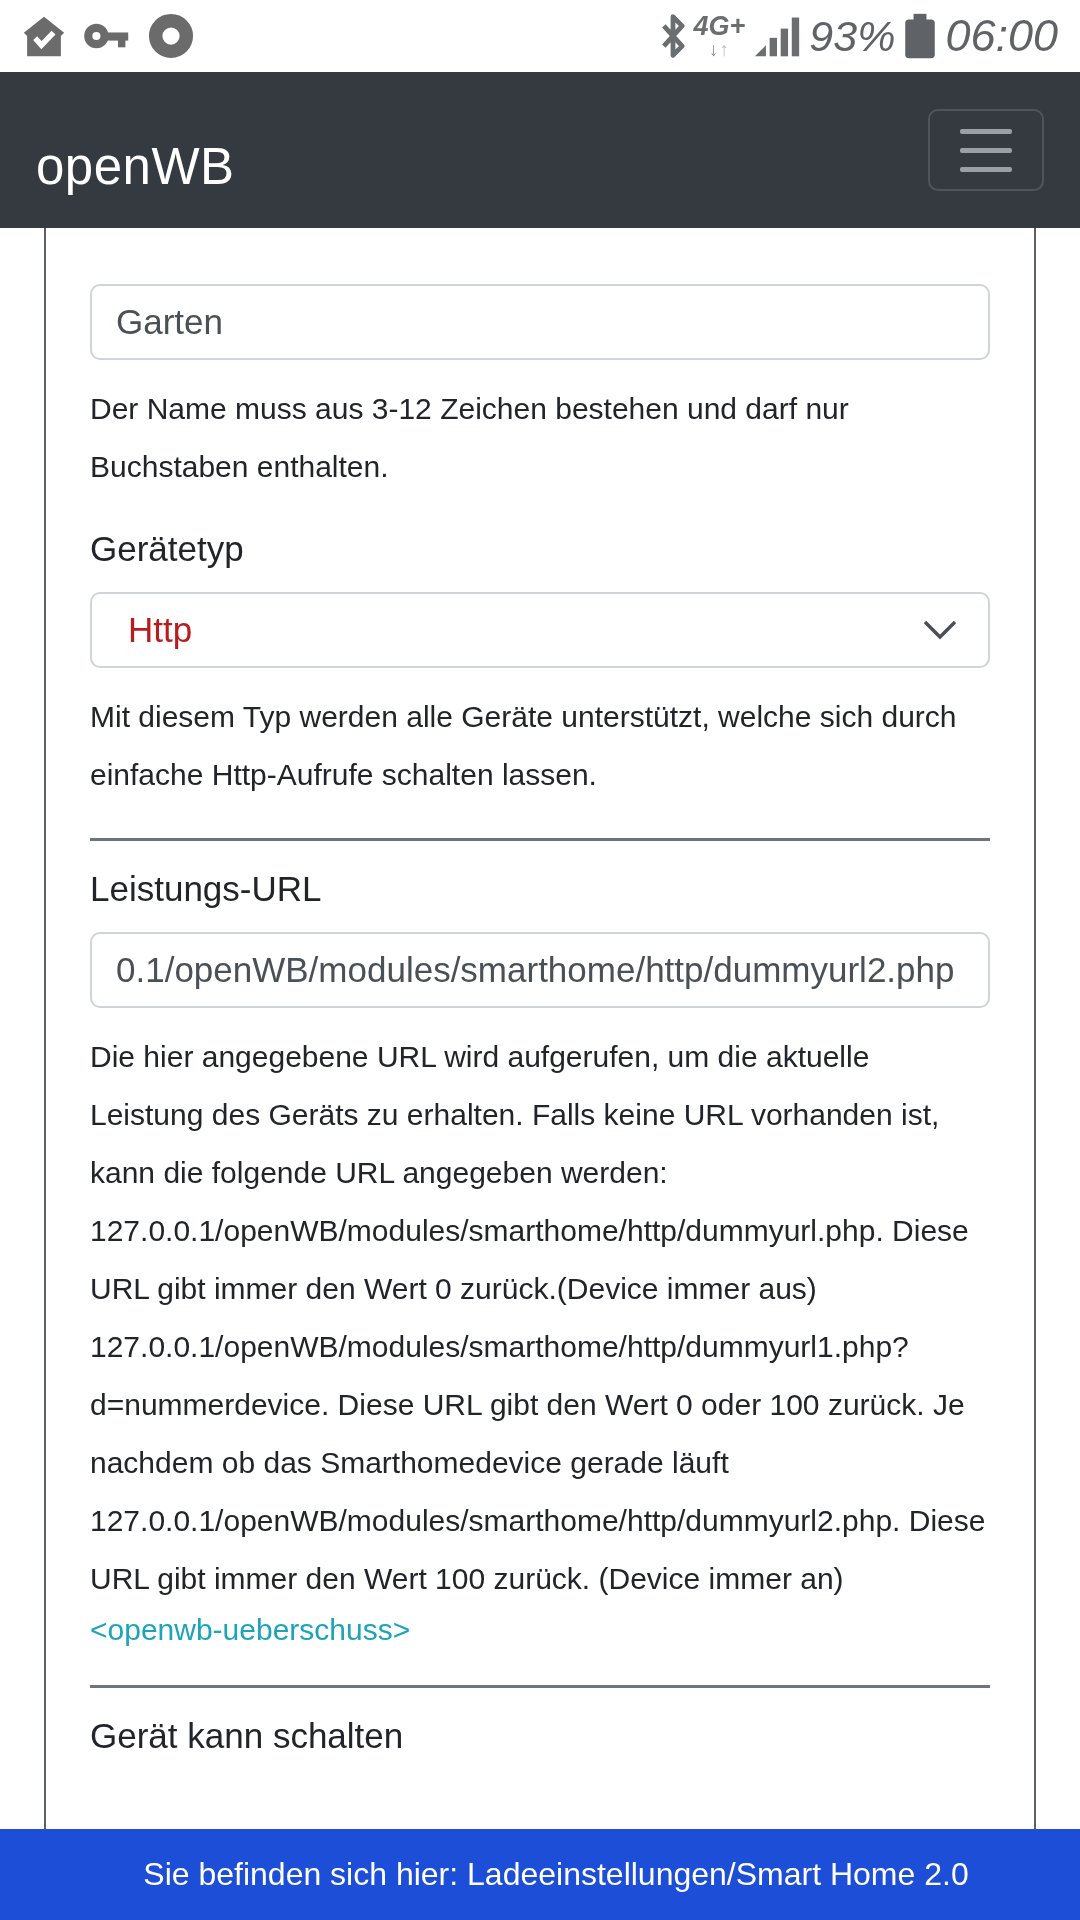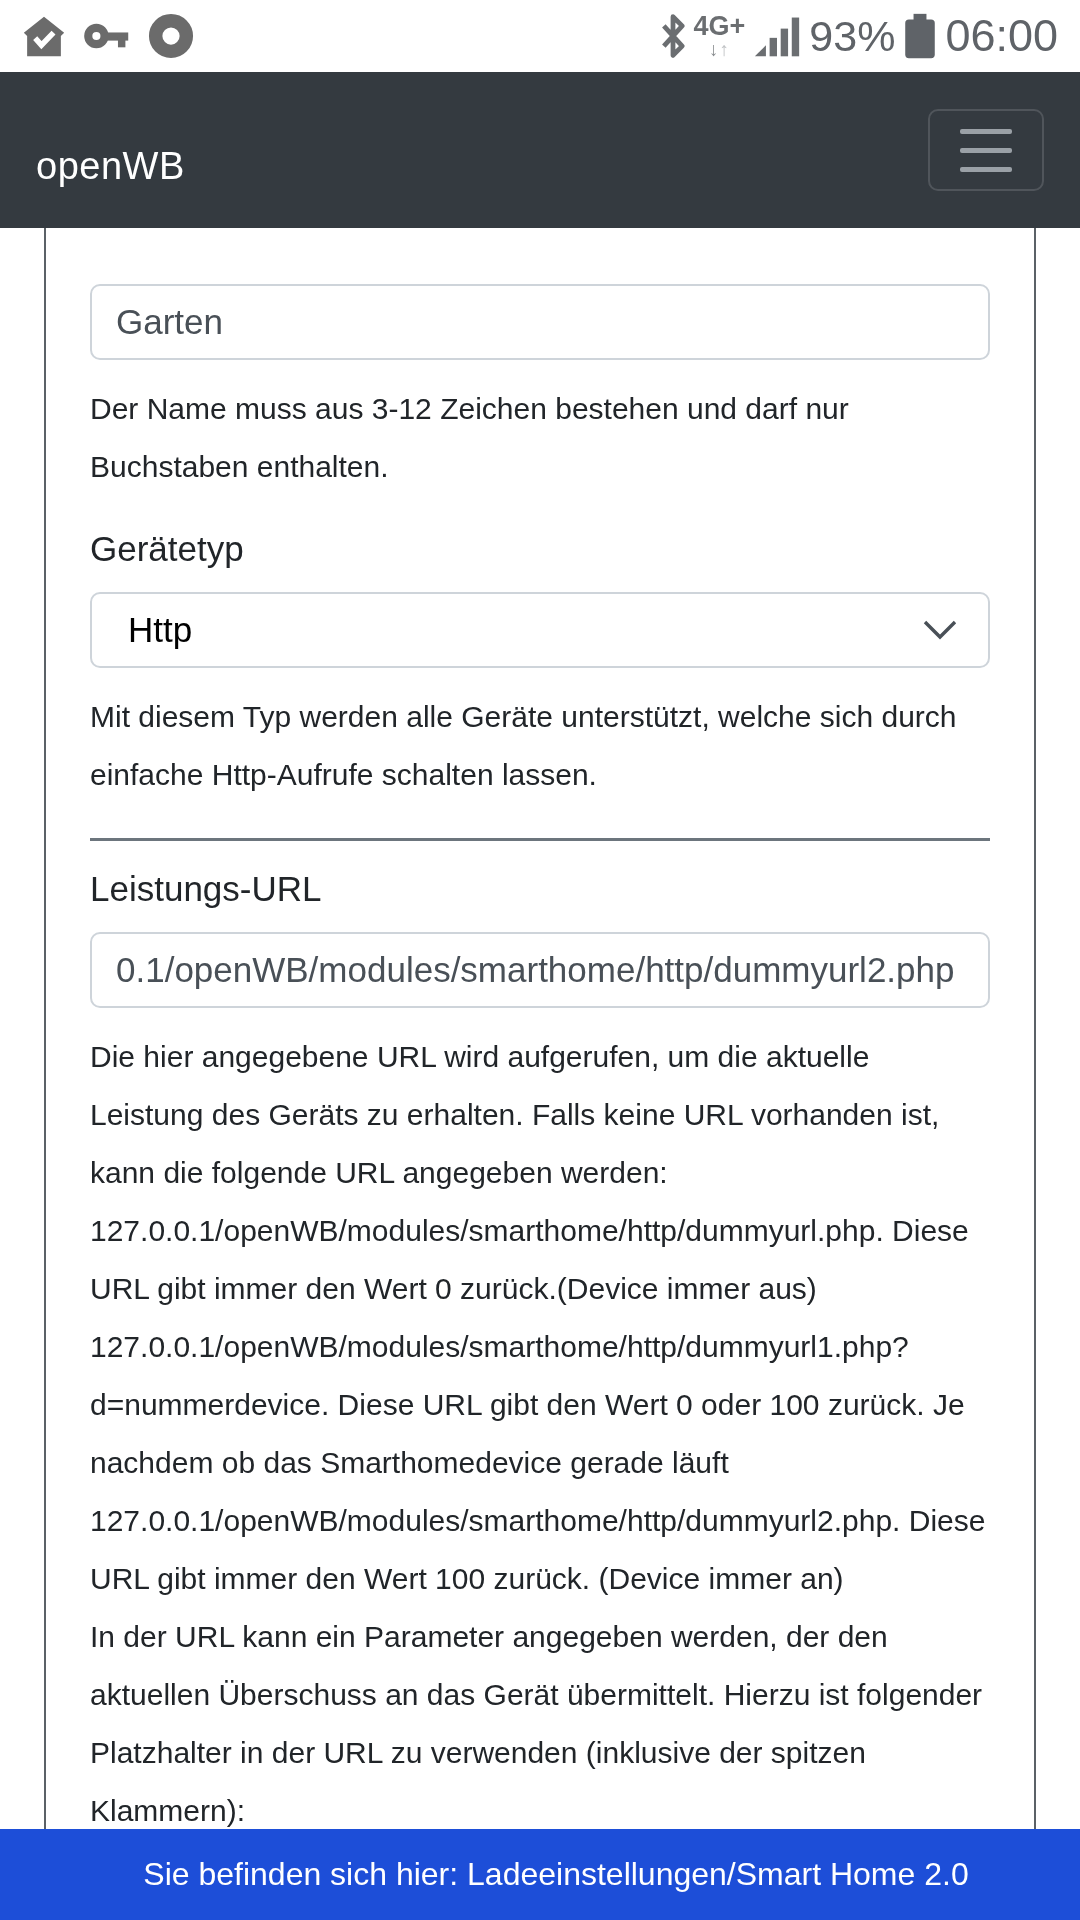--- a/index.html
+++ b/index.html
@@ -6,47 +6,47 @@
   html,body { width:1080px; height:1920px; }
   body {
     font-family:"Liberation Sans", sans-serif;
     background:#ffffff; color:#212529;
     position:relative; overflow:hidden;
   }
 
   
   .statusbar { height:72px; display:flex; align-items:center; justify-content:space-between; padding:0 22px; background:#ffffff; }
   .sb-left  { display:flex; align-items:center; gap:18px; }
-  .sb-right { display:flex; align-items:center; gap:8px; }
+  .sb-right { display:flex; align-items:center; gap:8px;font-style:italic; }
   .sb-ico   { display:flex; align-items:center; }
   .net-stack { display:flex; flex-direction:column; align-items:center; line-height:1; }
   .net-label { font-size:27px; font-weight:bold; color:#6b6e71; }
   .net-arrows { font-size:19px; letter-spacing:1px; }
   .net-arrows .dn { color:#8a8d90; }
   .net-arrows .up { color:#c0c3c5; }
   .sb-text  { font-size:43px; color:#5f6368; }
   .sb-time  { font-size:45px; color:#5f6368; }
 
   
   .navbar { height:156px; background:#343a40; display:flex; align-items:center; justify-content:space-between; padding:0 36px; }
-  .brand  { color:#ffffff; font-size:38px; letter-spacing:0.5px;margin-top:32px; }
+  .brand  { color:#ffffff; font-size:51px; letter-spacing:0.5px;margin-top:32px; }
   .menu-btn { width:116px; height:82px; background:transparent; border:2px solid rgba(255,255,255,0.14); border-radius:10px;
               display:flex; flex-direction:column; align-items:center; justify-content:center; gap:14px; cursor:pointer; }
   .menu-btn i { display:block; width:52px; height:5px; background:#9aa0a6; border-radius:2px; }
 
   
   .main { margin:0 44px; height:1601px; border-left:2px solid #5b6167; border-right:2px solid #5b6167;
           padding:34px 44px 0 44px; overflow:hidden; background:#ffffff; }
 
   .form-label { font-size:35px; color:#212529; line-height:42px; }
   .text-input { display:block; width:100%; height:76px; border:2px solid #ced4da; border-radius:10px;
                 font-family:inherit; font-size:35px; color:#495057; padding:8px 24px; background:#fff; outline:none; }
   .select-box { display:flex; align-items:center; justify-content:space-between; width:100%; height:76px;
                 border:2px solid #ced4da; border-radius:10px; padding:0 30px 0 36px; background:#fff; cursor:pointer; }
-  .select-value { font-size:35px; color:#000000; }
+  .select-value { font-size:35px; color:#b91c1c; }
   .help { font-size:30px; line-height:58px; color:#212529; overflow-wrap:break-word; }
   .help div { overflow-wrap:break-word; }
   .mt22 { margin-top:22px; } .mt20 { margin-top:20px; } .mt40 { margin-top:32px; }
   hr.rule { border:none; height:3px; background:#6c757d; margin-top:34px; }
   .after-rule { margin-top:27px; }
   .ph-link { font-size:30px; line-height:43px; color:#1ba4ba; display:inline-block; }
 
   
   .footer { position:absolute; left:0; right:0; bottom:0; height:91px; background:#1d4ed8;
             display:flex; align-items:center; justify-content:center;padding-left:32px; }
@@ -136,21 +136,20 @@
 
   <hr class="rule">
 
   <div class="form-label after-rule">Leistungs-URL</div>
   <input class="text-input mt22" type="text" value="0.1/openWB/modules/smarthome/http/dummyurl2.php" style="">
   <div class="help mt20">
       <div>Die hier angegebene URL wird aufgerufen, um die aktuelle Leistung des Geräts zu erhalten. Falls keine URL vorhanden ist, kann die folgende URL angegeben werden:</div>
       <div>127.0.0.1/openWB/modules/smarthome/http/dummyurl.php. Diese URL gibt immer den Wert 0 zurück.(Device immer aus)</div>
       <div>127.0.0.1/openWB/modules/smarthome/http/dummyurl1.php?d=nummerdevice. Diese URL gibt den Wert 0 oder 100 zurück. Je nachdem ob das Smarthomedevice gerade läuft</div>
       <div>127.0.0.1/openWB/modules/smarthome/http/dummyurl2.php. Diese URL gibt immer den Wert 100 zurück. (Device immer an)</div>
-      <div>In der URL kann ein Parameter angegeben werden, der den aktuellen Überschuss an das Gerät übermittelt. Hierzu ist folgender Platzhalter in der URL zu verwenden (inklusive der spitzen Klammern):</div>
     </div>
   <a class="ph-link">&lt;openwb-ueberschuss&gt;</a>
 
   <hr class="rule">
 
   <div class="form-label after-rule">Gerät kann schalten</div>
   
   
 
 </div>

